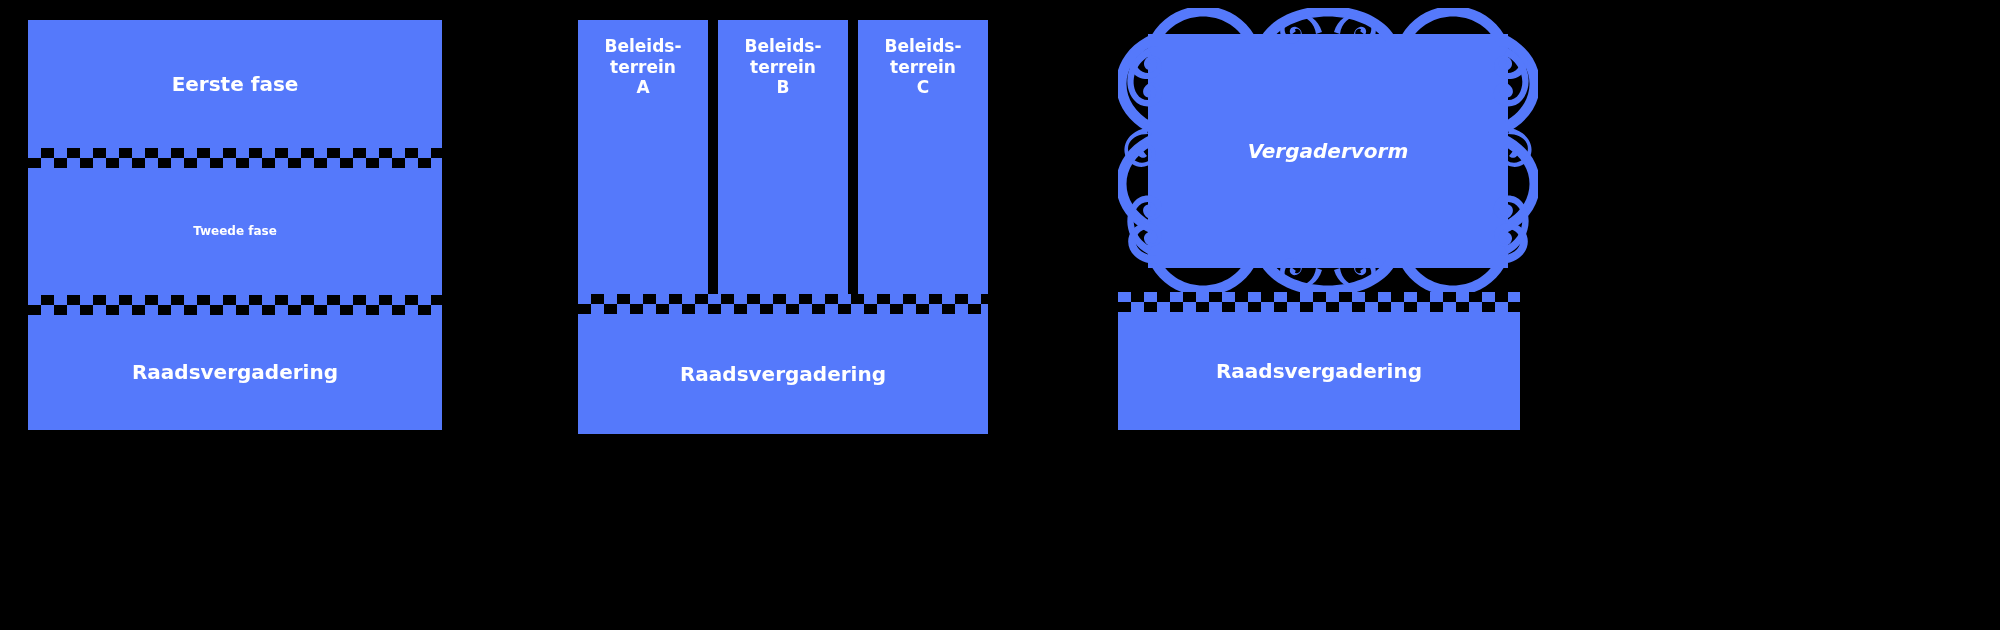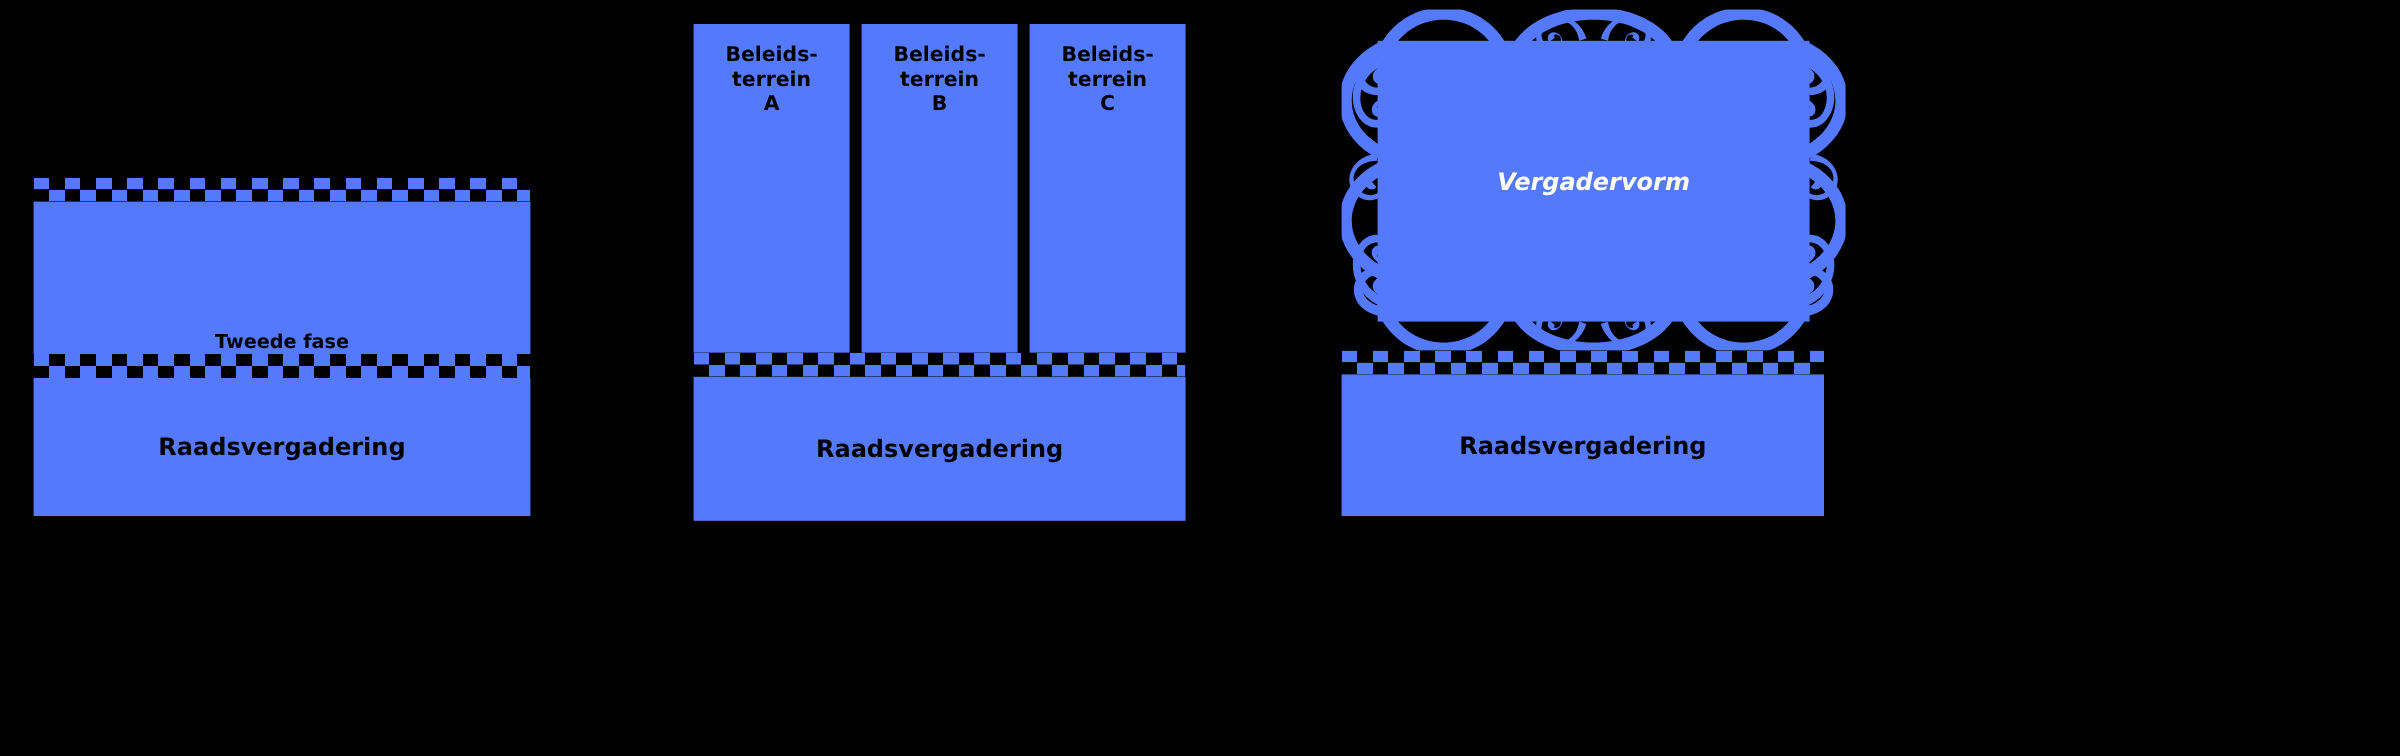--- a/index.html
+++ b/index.html
@@ -18,21 +18,21 @@
     position: relative;
     width: 2000px;
     height: 630px;
     background: #000000;
   }
 
   
   .block {
     position: absolute;
     background: #5579fb;
-    color: #000000;
+    color: #ffffff;
     display: flex;
     align-items: center;
     justify-content: center;
     text-align: center;
     font-weight: bold;
     line-height: 1.22;
     box-sizing: border-box;
   }
 
   .block .label {
@@ -68,21 +68,21 @@
     -webkit-mask-image: repeating-linear-gradient(to right,
         transparent 0px, transparent 13px, #000 13px, #000 26px);
     mask-image: repeating-linear-gradient(to right,
         transparent 0px, transparent 13px, #000 13px, #000 26px);
   }
 
   
   #panel-one  { position: absolute; left: 0; top: 0; width: 560px; height: 630px; }
   #p1-box-eerste        { left: 28px;  top: 20px;  width: 414px; height: 128px; font-size: 20px; }
   #p1-perf-one          { left: 28px;  top: 148px; width: 414px; height: 20px; }
-  #p1-box-tweede        { left: 28px;  top: 168px; width: 414px; height: 127px; font-size: 16px; align-items: flex-end; }
+  #p1-box-tweede        { left: 28px;  top: 168px; width: 414px; height: 127px; font-size: 12px; }
   #p1-perf-two          { left: 28px;  top: 295px; width: 414px; height: 20px; }
   #p1-box-raad          { left: 28px;  top: 315px; width: 414px; height: 115px; font-size: 20px; }
 
   
   #panel-two { position: absolute; left: 0; top: 0; width: 1060px; height: 630px; }
   #p2-col-a  { left: 578px; top: 20px; width: 130px; height: 274px; font-size: 17px; align-items: flex-start; padding-top: 16px; }
   #p2-col-b  { left: 718px; top: 20px; width: 130px; height: 274px; font-size: 17px; align-items: flex-start; padding-top: 16px; }
   #p2-col-c  { left: 858px; top: 20px; width: 130px; height: 274px; font-size: 17px; align-items: flex-start; padding-top: 16px; }
   #p2-perf   { left: 578px; top: 294px; width: 410px; height: 20px; }
   #p2-box-raad { left: 578px; top: 314px; width: 410px; height: 120px; font-size: 20px; }
@@ -121,20 +121,23 @@
   #p3-perf     { left: 1118px; top: 292px; width: 402px; height: 20px; }
   #p3-box-raad { left: 1118px; top: 312px; width: 402px; height: 118px; font-size: 20px; }
 </style>
 </head>
 <body>
 
 <div class="stage">
 
   <div id="panel-one">
 
+    <div class="block" id="p1-box-eerste">
+      <span class="label">Eerste fase</span>
+    </div>
 
     <div class="perf" id="p1-perf-one">
       <div class="teeth-top"></div>
       <div class="teeth-bottom"></div>
     </div>
 
     <div class="block" id="p1-box-tweede">
       <span class="label">Tweede fase</span>
     </div>
 

